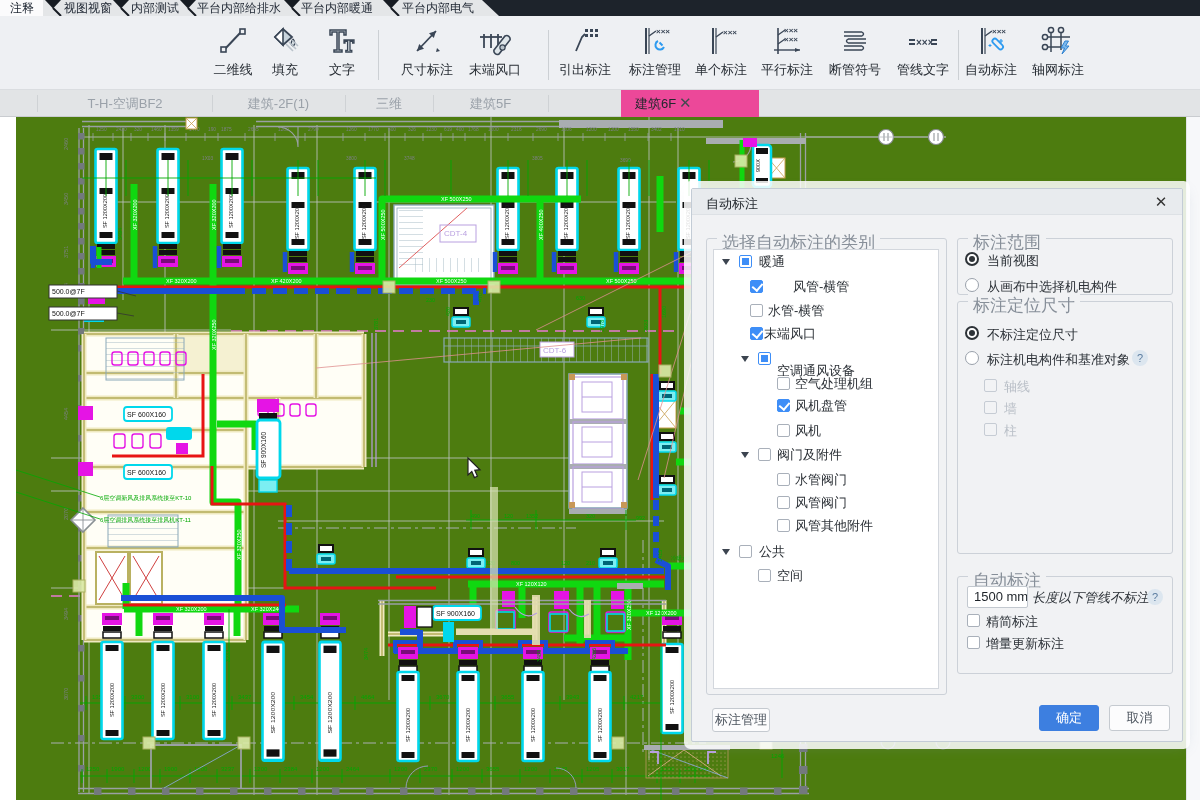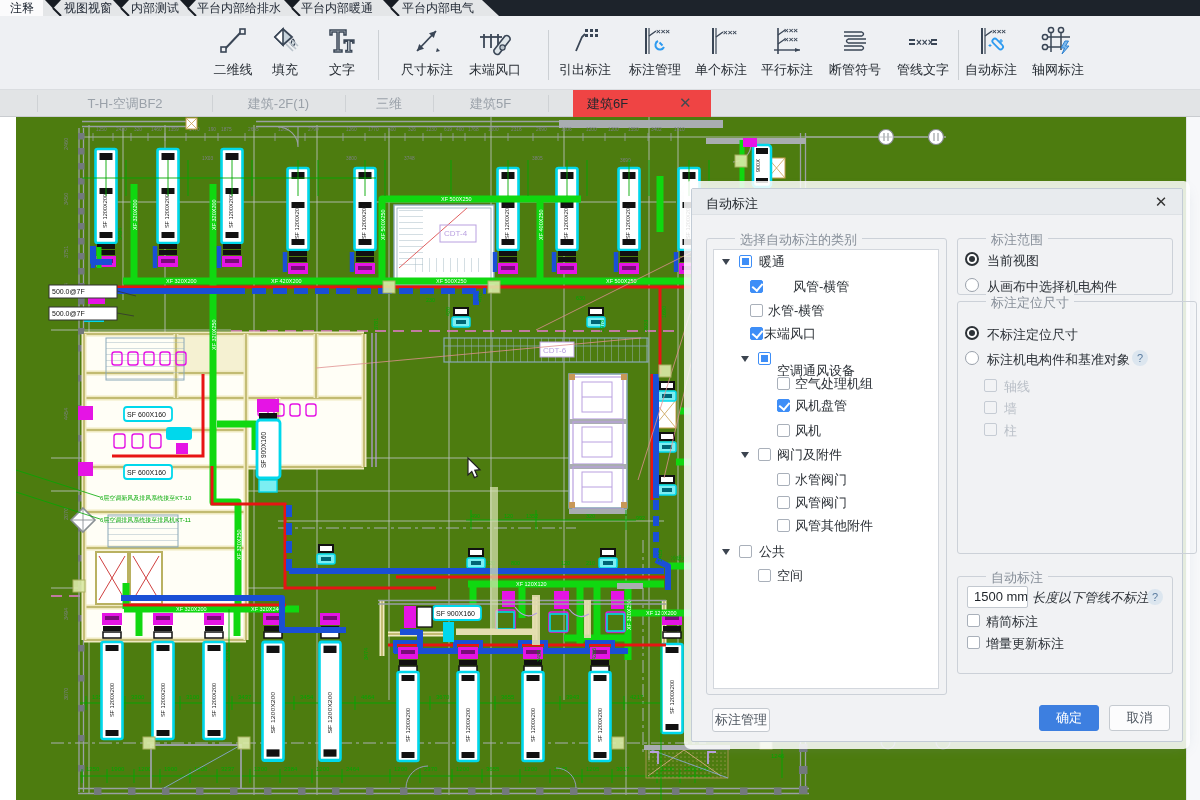--- a/index.html
+++ b/index.html
@@ -13,33 +13,33 @@
 #toolbar { position:absolute; left:0; top:16px; width:1200px; height:74px; background:#eef0f3; border-bottom:1px solid #dadde0; }
 .tool { position:absolute; top:8px; width:70px; text-align:center; }
 .tool svg { display:block; margin:0 auto; }
 .tool .lbl { margin-top:3px; font-size:13px; color:#272d34; white-space:nowrap; }
 .tsep { position:absolute; top:14px; width:1px; height:50px; background:#ccd0d4; }
 
 
 #doctabs { position:absolute; left:0; top:90px; width:1200px; height:27px; background:#e2e4e6; border-bottom:1px solid #c9ccd0; }
 #doctabs .dtab { position:absolute; top:0; height:27px; line-height:27px; text-align:center; font-size:13px; color:#9aa1a9; }
 #doctabs .dsep { position:absolute; top:5px; width:1px; height:17px; background:#cfd2d5; }
-#doctabs .active { background:#ef4444; color:#23282e; }
+#doctabs .active { background:#ec4899; color:#23282e;margin-left:48px; }
 #doctabs .x { position:absolute; top:0; height:27px; line-height:26px; font-size:15px; color:#444a50; }
 
 
 #canvas { position:absolute; left:16px; top:117px; width:1200px; height:683px; background:#4d7c0f; }
 
 
 #dlg { position:absolute; left:691px; top:188px; width:492px; height:554px; background:#f1f2f4; border:1px solid #c3ccd6; border-radius:2px; box-shadow:0 0 0 7px rgba(255,255,255,.85), 2px 4px 14px rgba(130,150,175,.28); font-size:13px; color:#2b3036; }
 #dlg .title { position:absolute; left:0; top:0; right:0; height:26px; background:#e8ebee; border-bottom:1px solid #dde1e5; }
 #dlg .title .t { position:absolute; left:14px; top:6px; font-size:13px; color:#1e2329; }
 #dlg .title .close { position:absolute; right:12px; top:4px; width:18px; height:18px; font-size:15px; color:#333; text-align:center; line-height:18px; }
 .grp { position:absolute; border:1px solid #ccd1d8; border-radius:3px; }
-.grp .legend { position:absolute; top:-8px; left:28px; background:#f1f2f4; padding:0 5px; font-size:13px; color:#878f99; white-space:nowrap; }
+.grp .legend { position:absolute; top:-8px; left:10px; background:#f1f2f4; padding:0 5px; font-size:17px; color:#878f99; white-space:nowrap; }
 #list { position:absolute; background:#fff; border:1px solid #d3d7dd; }
 .trow { position:absolute; height:20px; line-height:20px; white-space:nowrap; font-size:13px; color:#2b3036; }
 .cb { position:absolute; width:13px; height:13px; border:1px solid #a9b0ba; border-radius:2px; background:#fff; }
 .cb.on { background:#3e8ef7; border-color:#3e8ef7; }
 .cb.on:after { content:""; position:absolute; left:3px; top:0px; width:5px; height:8px; border:solid #fff; border-width:0 2px 2px 0; transform:rotate(40deg); }
 .cb.part { border-color:#3e8ef7; }
 .cb.part:after { content:""; position:absolute; left:2px; top:2px; width:7px; height:7px; background:#3e8ef7; }
 .cb.dis { border-color:#c6ccd4; background:#f2f3f5; }
 .arr { position:absolute; width:0; height:0; border-left:4.5px solid transparent; border-right:4.5px solid transparent; border-top:6px solid #3c4450; }
 .rad { position:absolute; width:14px; height:14px; border-radius:50%; border:1px solid #9aa1ab; background:#fff; }
@@ -1040,21 +1040,21 @@
       </div>
 
     <div class="grp" style="left:265px; top:49px; width:216px; height:57px;">
         <span class="legend">标注范围</span>
       </div>
     <div class="rad on" style="left:273px; top:63px;"></div>
       <div class="lab" style="left:295px; top:63px;">当前视图</div>
     <div class="rad" style="left:273px; top:89px;"></div>
       <div class="lab" style="left:295px; top:89px;">从画布中选择机电构件</div>
 
-    <div class="grp" style="left:265px; top:112px; width:240px; height:253px;">
+    <div class="grp" style="left:265px; top:112px; width:216px; height:253px;">
         <span class="legend">标注定位尺寸</span>
       </div>
     <div class="rad on" style="left:273px; top:137px;"></div>
       <div class="lab" style="left:295px; top:137px;">不标注定位尺寸</div>
     <div class="rad" style="left:273px; top:162px;"></div>
       <div class="lab" style="left:295px; top:162px;">标注机电构件和基准对象</div>
     <div class="help" style="left:440px; top:161px;">?</div>
     <div class="cb dis" style="left:292px; top:190px;"></div>
       <div class="lab dis-t" style="left:312px; top:189px;">轴线</div>
     <div class="cb dis" style="left:292px; top:212px;"></div>

